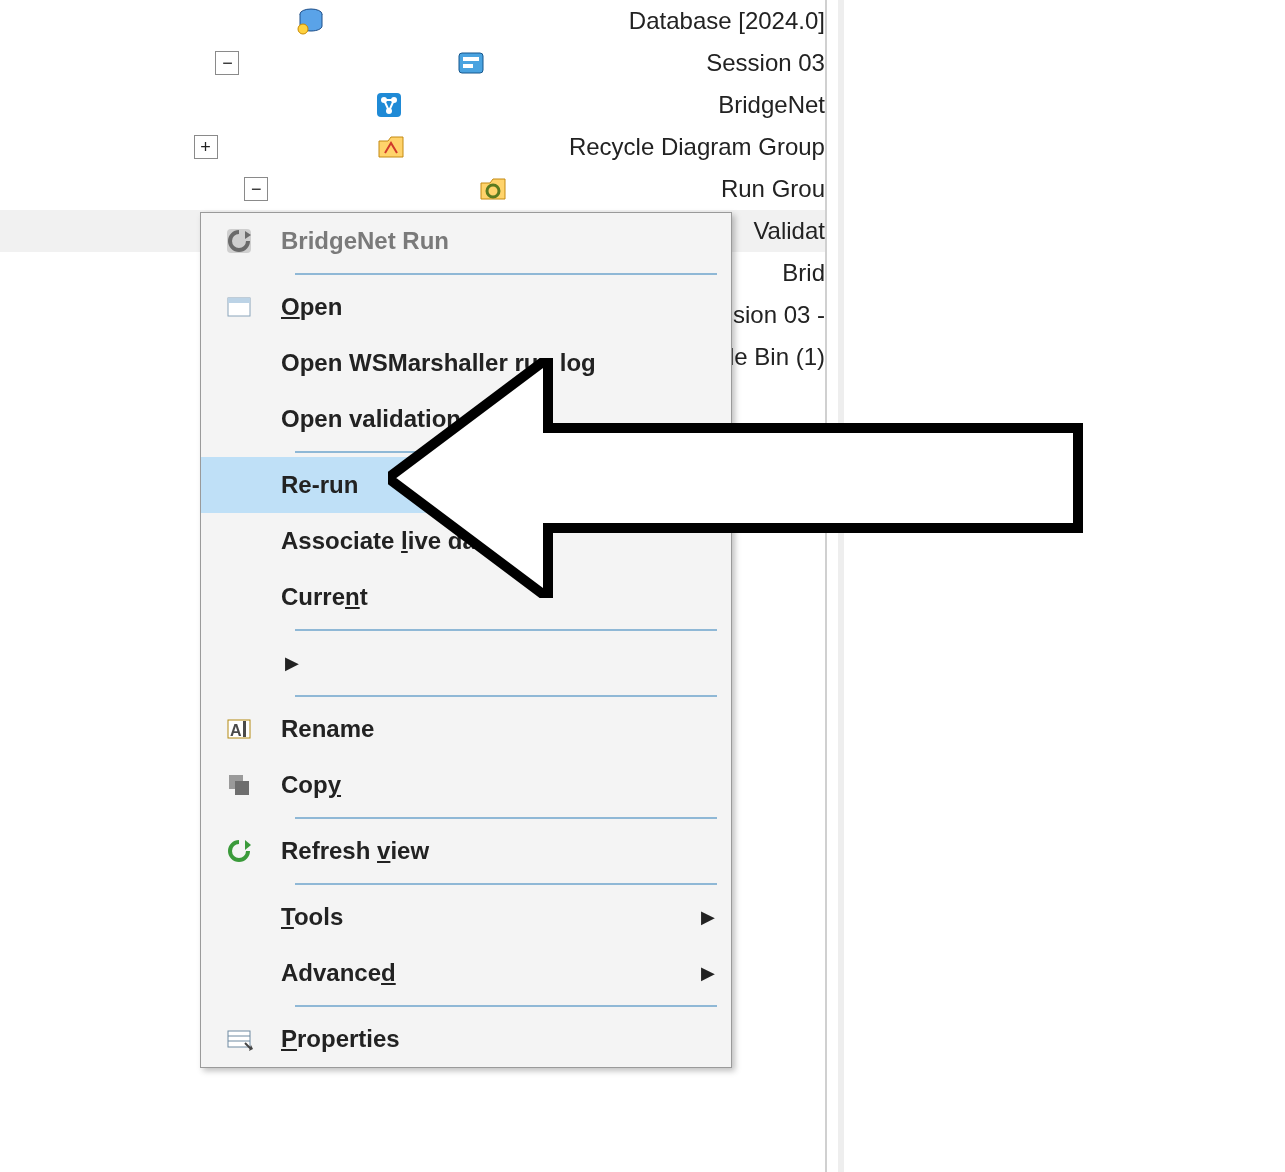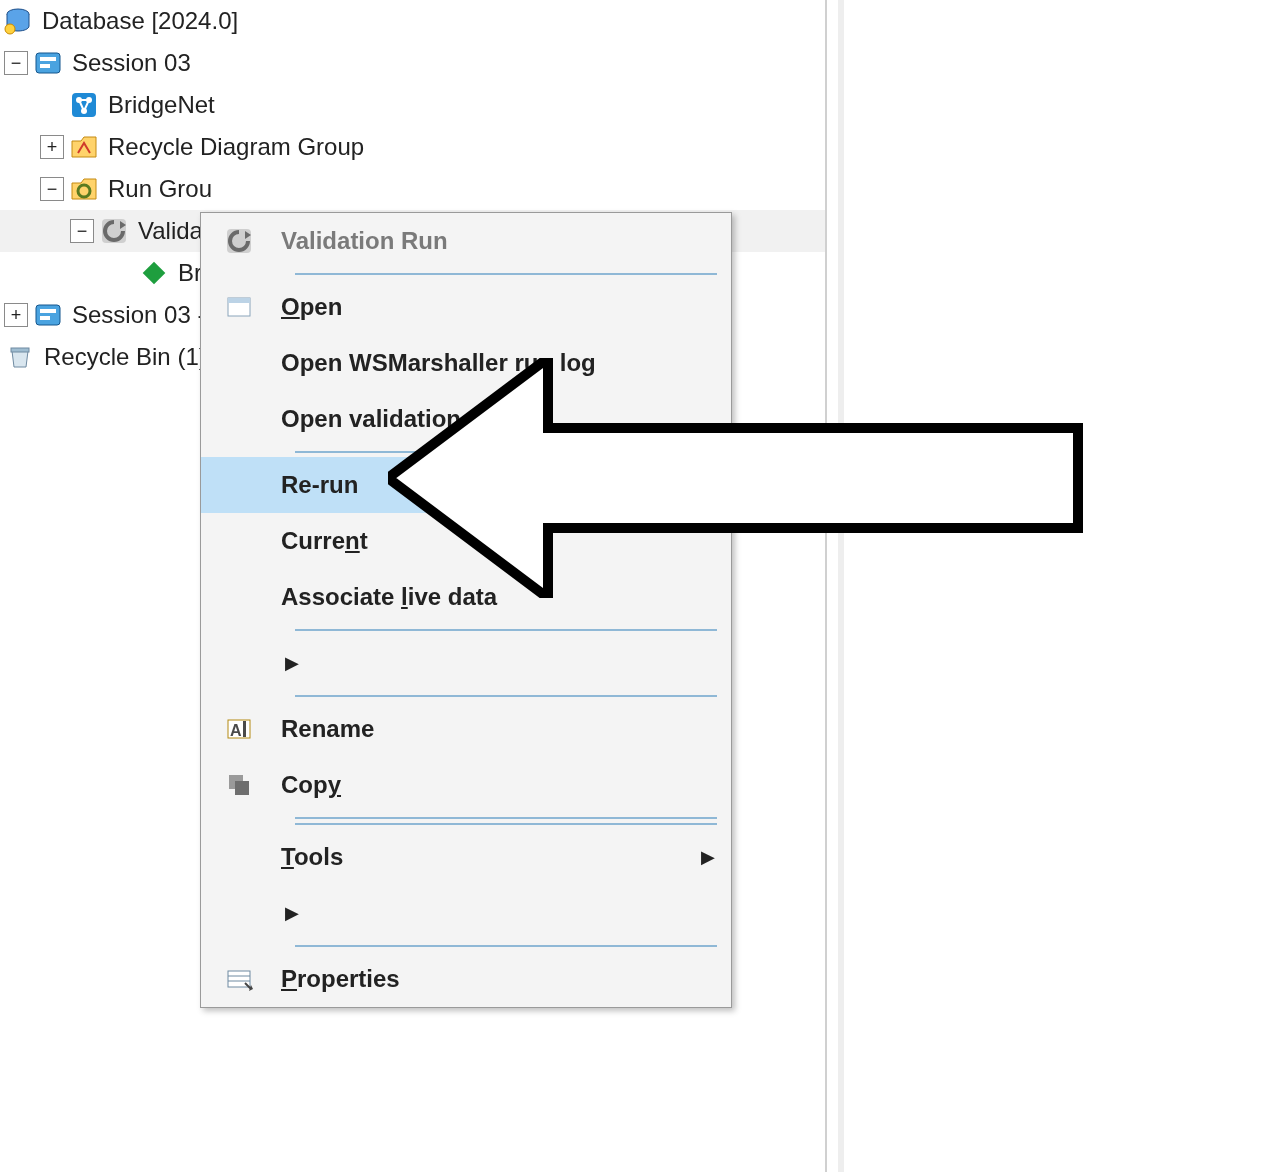--- a/index.html
+++ b/index.html
@@ -22,20 +22,21 @@
     width: 825px;
     height: 1172px;
     background: #fff;
     border-right: 2px solid #d0d0d0;
   }
   .tree-row {
     display: flex;
     align-items: center;
     height: 42px;
     white-space: nowrap;
+    justify-content: space-between;
   }
   .tree-row .lbl { margin-left: 6px; }
   .indent { display:inline-block; height:1px; }
   .w0 { width: 4px; }
   .w1 { width: 40px; }
   .w2 { width: 70px; }
   .w4 { width: 140px; }
 
   .expander {
     width: 22px; height: 22px;
@@ -243,21 +244,21 @@
   <div class="ctx-row ctx-title">
     <span class="mcell">
       <span class="ico">
         <svg viewBox="0 0 28 28">
           <rect x="2" y="2" width="24" height="24" rx="4" fill="#cfcfcf"></rect>
           <path d="M14 5a9 9 0 1 0 9 9" fill="none" stroke="#6a6a6a" stroke-width="4"></path>
           <path d="M20 4l6 4-6 4z" fill="#6a6a6a"></path>
         </svg>
       </span>
     </span>
-    <span class="txt">Validation Run</span>
+    <span class="txt">BridgeNet Run</span>
   </div>
   <div class="ctx-sep"></div>
 
   <div class="ctx-row">
     <span class="mcell">
       <span class="ico">
         <svg viewBox="0 0 28 28">
           <rect x="3" y="5" width="22" height="18" fill="#fff" stroke="#8aa4ba"></rect>
           <rect x="3" y="5" width="22" height="5" fill="#bcd3e6"></rect>
         </svg>
@@ -277,26 +278,26 @@
   </div>
   <div class="ctx-sep"></div>
 
   <div class="ctx-row ctx-hl">
     <span class="mcell"></span>
     <span class="txt">Re-run</span>
   </div>
 
   <div class="ctx-row">
     <span class="mcell"></span>
+    <span class="txt">Associate <span class="u">l</span>ive data</span>
+  </div>
+
+  <div class="ctx-row">
+    <span class="mcell"></span>
     <span class="txt">Curre<span class="u">n</span>t</span>
-  </div>
-
-  <div class="ctx-row">
-    <span class="mcell"></span>
-    <span class="txt">Associate <span class="u">l</span>ive data</span>
   </div>
   <div class="ctx-sep"></div>
 
   <div class="ctx-row">
     <span class="mcell"></span>
     <span class="arrow">▶</span>
   </div>
   <div class="ctx-sep"></div>
 
   <div class="ctx-row">
@@ -318,30 +319,42 @@
         <svg viewBox="0 0 28 28">
           <rect x="4" y="4" width="14" height="14" fill="#9a9a9a"></rect>
           <rect x="10" y="10" width="14" height="14" fill="#6e6e6e"></rect>
         </svg>
       </span>
     </span>
     <span class="txt">Cop<span class="u">y</span></span>
   </div>
   <div class="ctx-sep"></div>
 
+  <div class="ctx-row">
+    <span class="mcell">
+      <span class="ico">
+        <svg viewBox="0 0 28 28">
+          <path d="M14 5a9 9 0 1 0 9 9" fill="none" stroke="#3a9a3a" stroke-width="4"></path>
+          <path d="M20 3l6 5-6 5z" fill="#3a9a3a"></path>
+        </svg>
+      </span>
+    </span>
+    <span class="txt">Refresh <span class="u">v</span>iew</span>
+  </div>
   <div class="ctx-sep"></div>
 
   <div class="ctx-row">
     <span class="mcell"></span>
     <span class="txt"><span class="u">T</span>ools</span>
     <span class="arrow">▶</span>
   </div>
 
   <div class="ctx-row">
     <span class="mcell"></span>
+    <span class="txt">Advance<span class="u">d</span></span>
     <span class="arrow">▶</span>
   </div>
   <div class="ctx-sep"></div>
 
   <div class="ctx-row">
     <span class="mcell">
       <span class="ico">
         <svg viewBox="0 0 28 28">
           <rect x="3" y="6" width="22" height="16" fill="#fff" stroke="#6f8aa1"></rect>
           <line x1="3" y1="11" x2="25" y2="11" stroke="#6f8aa1"></line>

